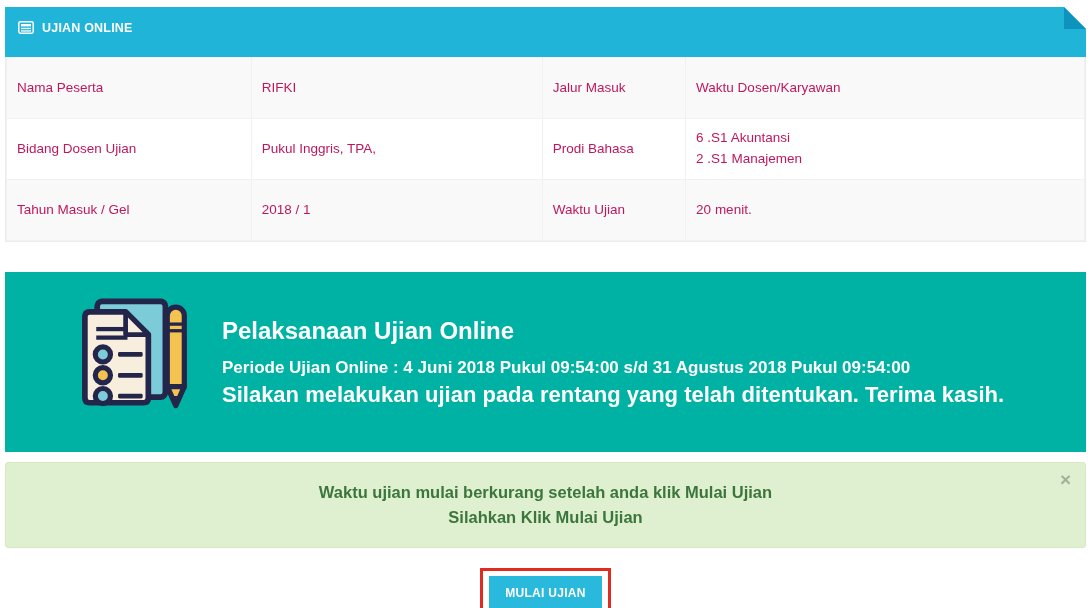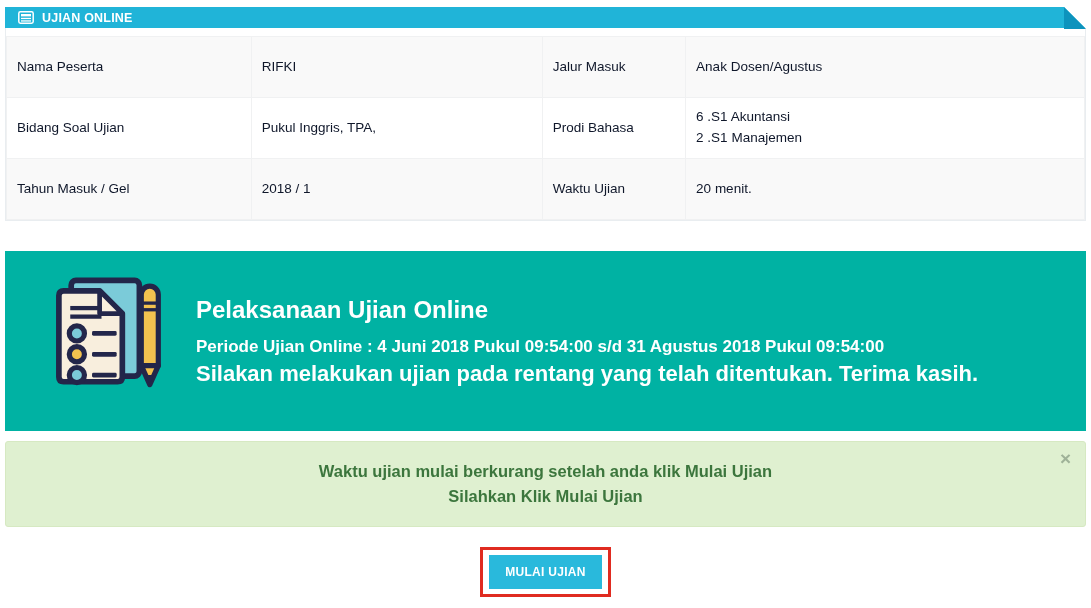--- a/index.html
+++ b/index.html
@@ -6,44 +6,44 @@
   body {
     width:1091px; height:608px; overflow:hidden;
     font-family:"Liberation Sans", "DejaVu Sans", sans-serif;
     -webkit-font-smoothing:antialiased;
   }
   .page { padding:8px 5px 0 5px; box-sizing:border-box; }
 
   
   .panel { border:1px solid #e9edf0; border-top:none; }
   .panel-heading {
-    background:#20b4d8; color:#fff; height:21px;
+    background:#20b4d8; color:#fff; height:41px;
     display:flex; align-items:center; gap:8px;
-    padding:0 0 0 13px; font-size:12.5px; font-weight:700;
-    letter-spacing:.2px; position:relative; margin:-1px -1px 8px -1px;
+    padding:0 0 9px 13px; font-size:12.5px; font-weight:700;
+    letter-spacing:.2px; position:relative; margin:-1px -1px 0 -1px;
   }
   .fold { position:absolute; top:0; right:0; width:22px; height:22px; }
   .fold i { position:absolute; inset:0; display:block; }
   .fold-white { clip-path:polygon(0 0, 100% 0, 100% 100%); background:#ffffff; }
   .fold-dark  { clip-path:polygon(0 0, 100% 100%, 0 100%); background:#0d93bd; }
 
-  .info-table { width:100%; border-collapse:collapse; font-size:13.5px; color:#0f172a; }
+  .info-table { width:100%; border-collapse:collapse; font-size:13.5px; color:#be185d; }
   .info-table td {
     border:1px solid #f0f1f2; padding:8px 10px; height:44px;
     vertical-align:middle; line-height:1.55;
   }
   .info-table tr:nth-child(odd) td { background:#f9f9f9; }
   .info-table tr:nth-child(even) td { background:#ffffff; }
   .col-l1 { width:22.7%; } .col-v1 { width:27%; }
   .col-l2 { width:13.3%; } .col-v2 { width:37%; }
 
   
   .banner {
     margin-top:30px; height:180px; background:#00b2a3;
-    display:flex; align-items:center; padding-left:34px; box-sizing:border-box;
+    display:flex; align-items:center; padding-left:60px; box-sizing:border-box;
   }
   .banner-icon { flex:0 0 auto; width:125px; height:140px; }
   .banner-text { margin-left:32px; color:#fff; }
   .banner-title { font-size:24px; font-weight:700; margin-bottom:13px; }
   .banner-period { font-size:17px; font-weight:700; margin-bottom:4px; }
   .banner-note { font-size:22px; font-weight:700; }
 
   
   .alert {
     margin-top:10px; background:#dff0d0; border:1px solid #d6e9c2;
@@ -93,24 +93,24 @@
           <col class="col-l1">
           <col class="col-v1">
           <col class="col-l2">
           <col class="col-v2">
         </colgroup>
       <tbody>
         <tr>
           <td>Nama Peserta</td>
           <td>RIFKI</td>
           <td>Jalur Masuk</td>
-          <td>Anak Dosen/Agustus</td>
+          <td>Waktu Dosen/Karyawan</td>
         </tr>
         <tr>
-          <td>Bidang Soal Ujian</td>
+          <td>Bidang Dosen Ujian</td>
           <td>Pukul Inggris, TPA,</td>
           <td>Prodi Bahasa</td>
           <td>
             <div>6 .S1 Akuntansi</div>
             <div>2 .S1 Manajemen</div>
           </td>
         </tr>
         <tr>
           <td>Tahun Masuk / Gel</td>
           <td>2018 / 1</td>

